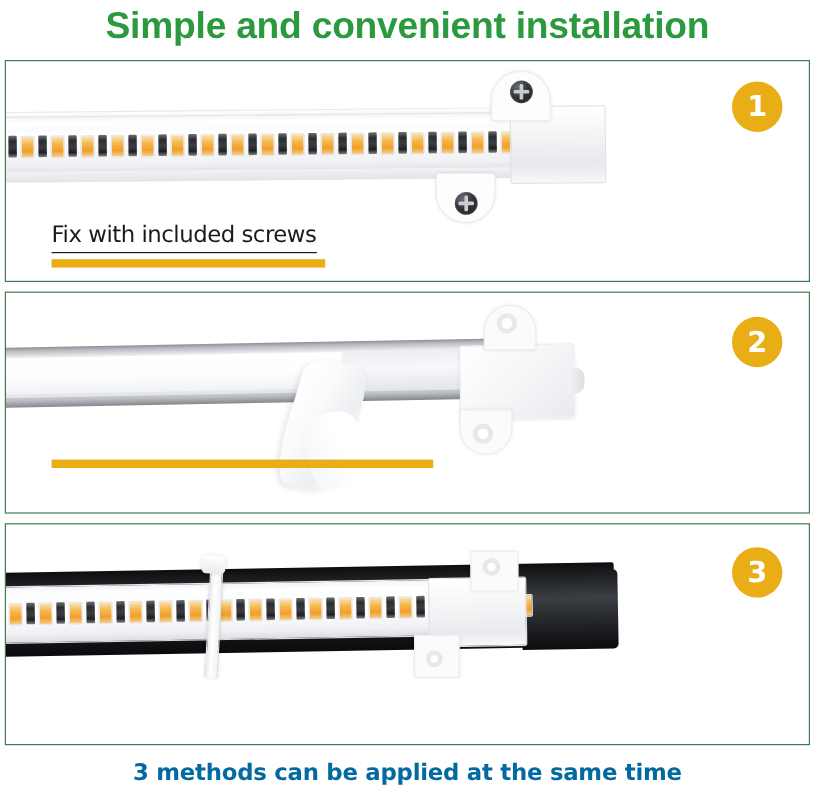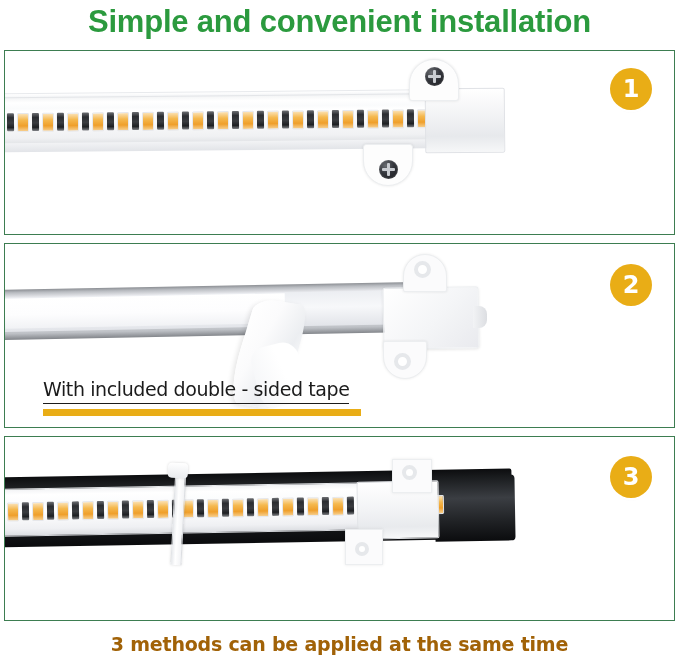--- a/index.html
+++ b/index.html
@@ -326,21 +326,21 @@
     box-shadow: 0 0 3px rgba(0,0,0,.16);
     transform: rotate(3deg);
   }
 
   
   #footer {
     position: absolute;
     left: 0; top: 626px;
     width: 679px; height: 35px;
     display: flex; align-items: center; justify-content: center;
-    color: #a16207;
+    color: #0369a1;
     font-weight: bold;
     font-size: 19px;
     font-family: "DejaVu Sans", sans-serif;
     white-space: nowrap;
     letter-spacing: -0.2px;
   }
 </style>
 </head>
 <body>
 
@@ -399,20 +399,24 @@
       <div class="clip-tab" id="p1-tab-top">
         <span class="screw"></span>
       </div>
       <div class="clip-tab" id="p1-tab-bot">
         <span class="screw"></span>
       </div>
     </div>
 
     <div class="badge">1</div>
 
+    <div class="caption-wrap">
+      <div class="caption">Fix with included screws</div>
+      <div class="caption-bar" style="width:228px"></div>
+    </div>
   </div>
 
   <div class="panel" id="panel-2">
 
     <div id="p2-art">
       <div id="p2-channel"></div>
       <div id="p2-channel-inner"></div>
       <div id="p2-tape-flat"></div>
       <div id="p2-tape-curl"></div>
       <div id="p2-tape-curl2"></div>
@@ -422,21 +426,20 @@
         <span class="bracket-hole"></span>
       </div>
       <div class="bracket-tab" id="p2-tab-bot">
         <span class="bracket-hole"></span>
       </div>
     </div>
 
     <div class="badge">2</div>
 
     <div class="caption-wrap">
-      <div class="caption">With included double - sided tape</div>
       <div class="caption-bar" style="width:318px"></div>
     </div>
   </div>
 
   <div class="panel" id="panel-3">
 
     <div id="p3-art">
       <div id="p3-pipe"></div>
       <div id="p3-pipe-end"></div>
       <div id="p3-channel"></div>

